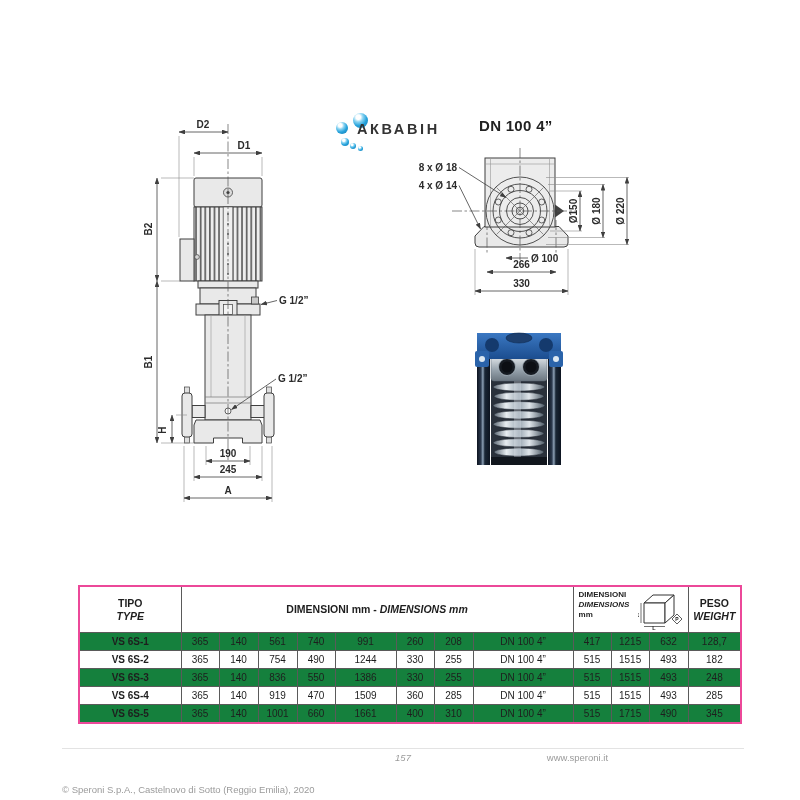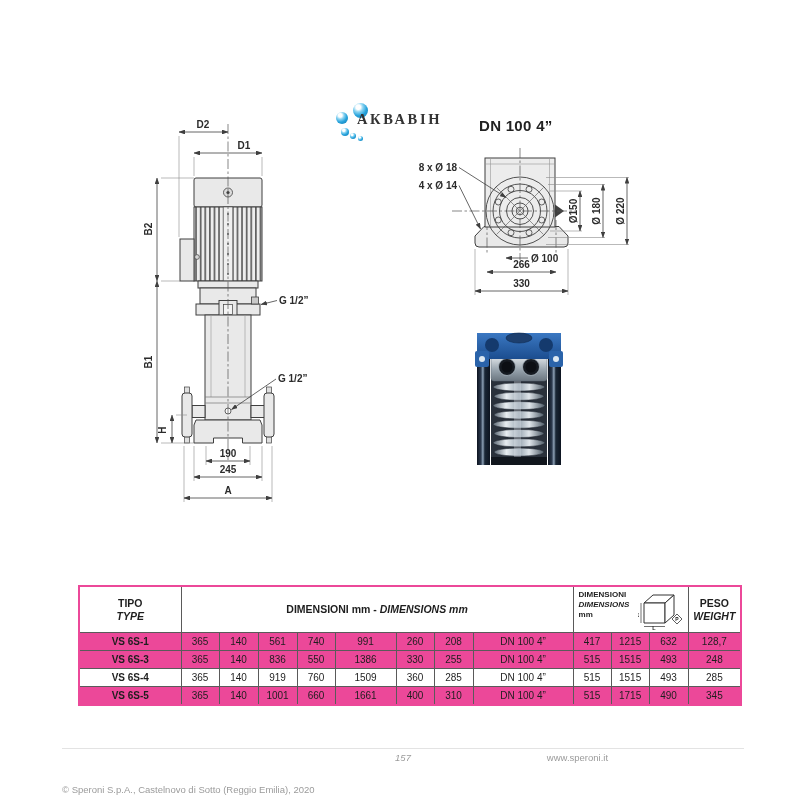--- a/index.html
+++ b/index.html
@@ -1,21 +1,21 @@
 <!DOCTYPE html>
 <html><head>
 <meta charset="utf-8">
 <style>
   html,body{margin:0;padding:0;background:#fff;}
   .page{position:relative;width:800px;height:800px;background:#ffffff;overflow:hidden;
         font-family:"Liberation Sans",sans-serif;}
   .abs{position:absolute;}
 
   
-  .logo{left:330px;top:95px;width:140px;height:50px;font-family:Liberation Serif, serif;}
+  .logo{left:330px;top:105px;width:140px;height:50px;}
   .bubble{position:absolute;border-radius:50%;
     background:radial-gradient(circle at 35% 28%, #ffffff 0%, #ffffff 16%, #8ed5f2 32%, #27a3dc 58%, #0e76ae 100%);}
   .logo-text{position:absolute;left:27px;top:16px;font-size:14.5px;font-weight:bold;
     letter-spacing:2.6px;color:#333;}
 
   .dn-title{left:479px;top:117px;font-size:15px;font-weight:bold;color:#222;letter-spacing:.3px;}
 
   
   svg text{font-family:"Liberation Sans",sans-serif;}
   .shape{fill:#e9e9e9;stroke:#3f3f3f;stroke-width:1;}
@@ -32,21 +32,21 @@
     table-layout:fixed;border:2px solid #ec4899;background:#fff;}
   .spec-table th,.spec-table td{border:1px solid #5a5a5a;padding:0;text-align:center;
     vertical-align:middle;color:#1e1e1e;line-height:1.18;}
   .h1 th{height:45px;font-size:10.5px;font-weight:bold;}
   .h2 td{height:27px;font-size:10.5px;font-weight:bold;}
   .it{font-style:italic;}
   .trifase{font-size:7.5px;font-style:italic;font-weight:normal;color:#2e2e2e;}
   .flangia-h{font-size:9.5px;}
   .drow td{height:17px;font-size:10px;}
   .drow td.model{font-weight:bold;}
-  .drow.alt{background:#ec4899;margin-left:29px;}
+  .drow.alt{background:#15803d;margin-left:29px;}
   .dncell{font-size:9px;}
   .pack-head{display:flex;justify-content:space-between;padding:2px 4px 2px 5px;}
   .pack-lines{text-align:left;font-size:8px;font-weight:bold;line-height:1.3;}
 
   
   .rule{position:absolute;top:748px;left:62px;width:682px;height:1px;background:#e3e3e3;}
   .footer{position:absolute;top:752px;left:62px;width:682px;display:flex;
     font-size:9.5px;color:#9b9b9b;}
   .footer .l{flex:1;text-align:left;margin-top:32px;}
   .footer .c{flex:0 0 auto;font-style:italic;}
@@ -372,41 +372,56 @@
       <td>740</td>
       <td>991</td>
       <td>260</td>
       <td>208</td>
       <td class="dncell">DN 100 4”</td>
       <td>417</td>
       <td>1215</td>
       <td>632</td>
       <td>128,7</td>
     </tr>
+    <tr class="drow">
+      <td class="model">VS 6S-2</td>
+      <td>365</td>
+      <td>140</td>
+      <td>754</td>
+      <td>490</td>
+      <td>1244</td>
+      <td>330</td>
+      <td>255</td>
+      <td class="dncell">DN 100 4”</td>
+      <td>515</td>
+      <td>1515</td>
+      <td>493</td>
+      <td>182</td>
+    </tr>
     <tr class="drow alt">
       <td class="model">VS 6S-3</td>
       <td>365</td>
       <td>140</td>
       <td>836</td>
       <td>550</td>
       <td>1386</td>
       <td>330</td>
       <td>255</td>
       <td class="dncell">DN 100 4”</td>
       <td>515</td>
       <td>1515</td>
       <td>493</td>
       <td>248</td>
     </tr>
     <tr class="drow">
       <td class="model">VS 6S-4</td>
       <td>365</td>
       <td>140</td>
       <td>919</td>
-      <td>760</td>
+      <td>470</td>
       <td>1509</td>
       <td>360</td>
       <td>285</td>
       <td class="dncell">DN 100 4”</td>
       <td>515</td>
       <td>1515</td>
       <td>493</td>
       <td>285</td>
     </tr>
     <tr class="drow alt">

